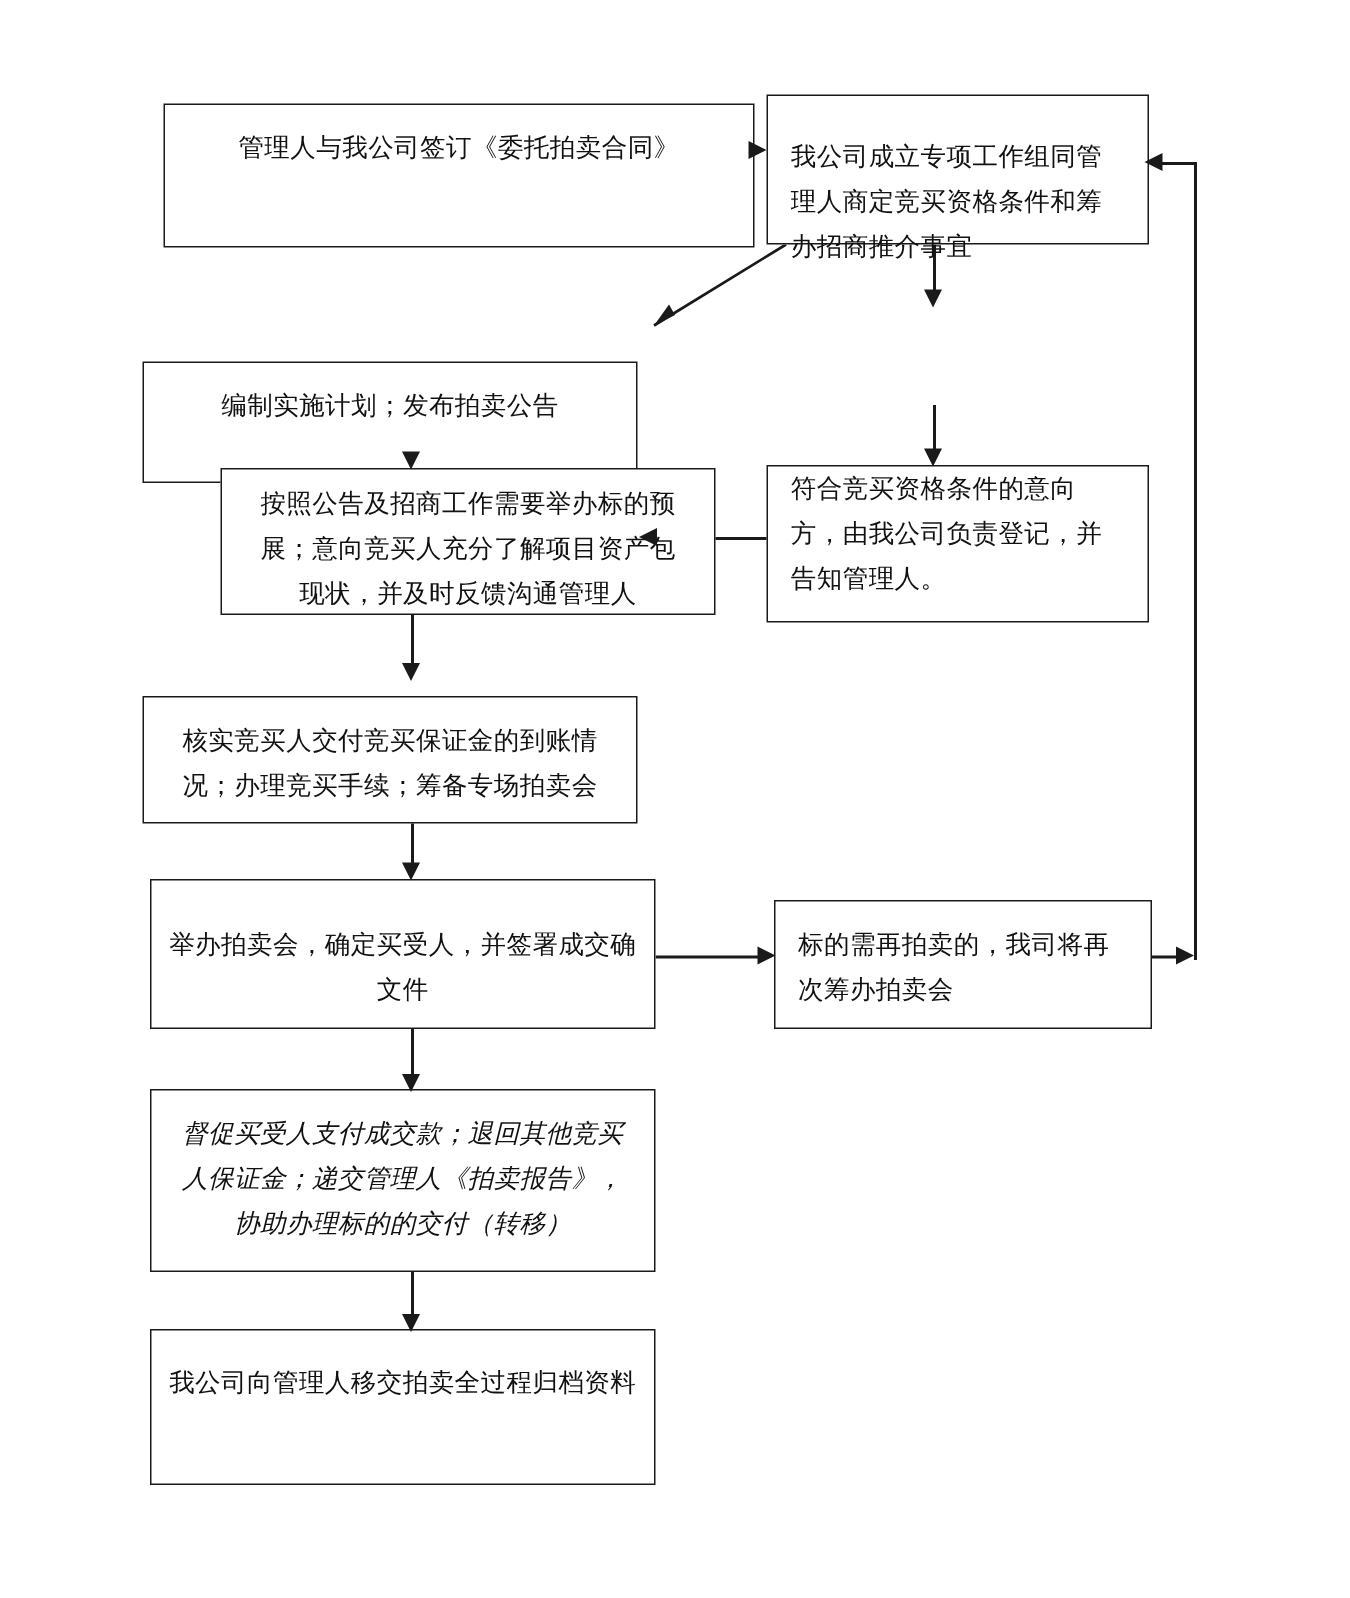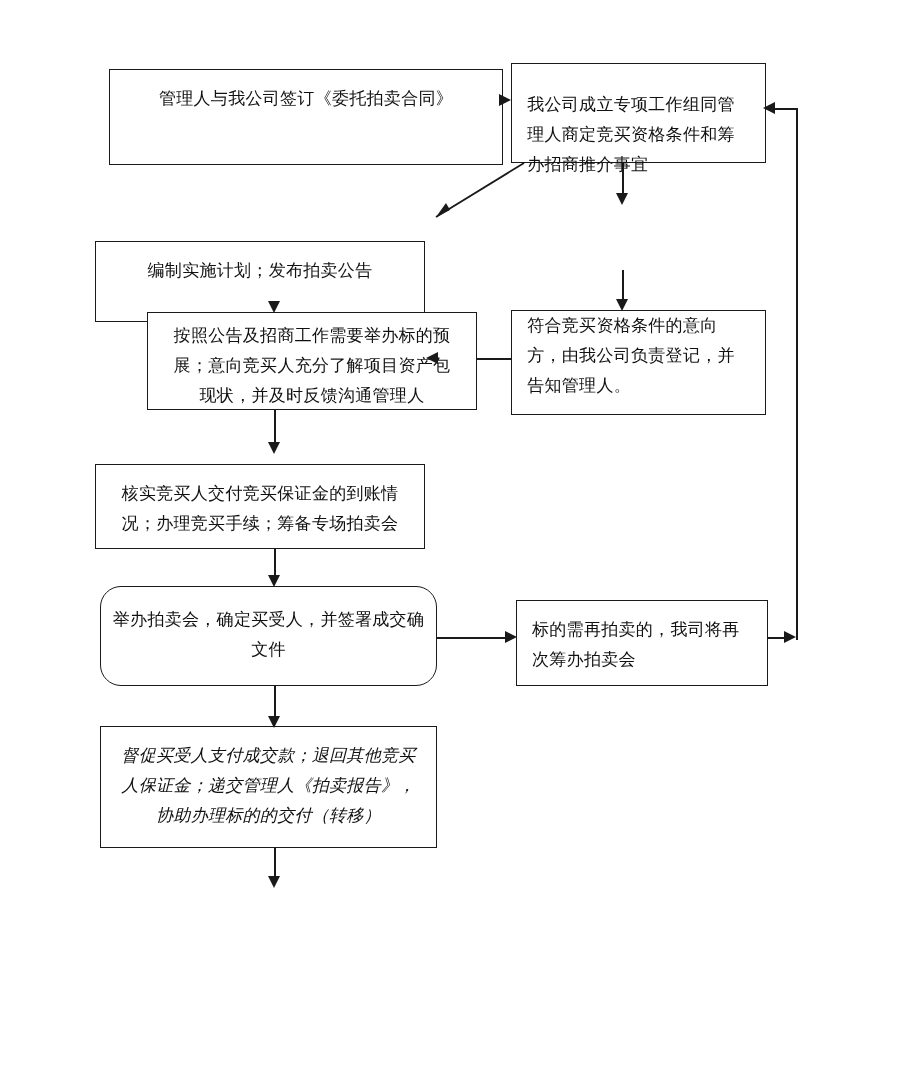--- a/index.html
+++ b/index.html
@@ -143,26 +143,29 @@
   </div>
 
   <div class="node leftalign" style="left:511px; top:310px; width:255px; height:105px; padding-top:0;">
     <span class="txt">符合竞买资格条件的意向方，由我公司负责登记，并告知管理人。</span>
   </div>
 
   <div class="node" style="left:95px; top:436px; width:330px; height:85px;margin-top:28px;">
     <span class="txt">核实竞买人交付竞买保证金的到账情况；办理竞买手续；筹备专场拍卖会</span>
   </div>
 
-  <div class="node" style="left:100px; top:586px; width:337px; height:100px; padding-top:18px;border-radius:21px;">
+  <div class="node" style="left:100px; top:586px; width:337px; height:100px; padding-top:28px;">
     <span class="txt">举办拍卖会，确定买受人，并签署成交确文件</span>
   </div>
 
   <div class="node leftalign" style="left:516px; top:600px; width:252px; height:86px; ">
     <span class="txt">标的需再拍卖的，我司将再次筹办拍卖会</span>
   </div>
 
   <div class="node tight" style="left:100px; top:726px; width:337px; height:122px; padding-top:14px;font-style:italic;">
     <span class="txt">督促买受人支付成交款；退回其他竞买人保证金；递交管理人《拍卖报告》，协助办理标的的交付（转移）</span>
   </div>
 
+  <div class="node" style="left:100px; top:886px; width:337px; height:104px; padding-top:20px;">
+    <span class="txt">我公司向管理人移交拍卖全过程归档资料</span>
+  </div>
 
 </div>
 
 </body></html>

